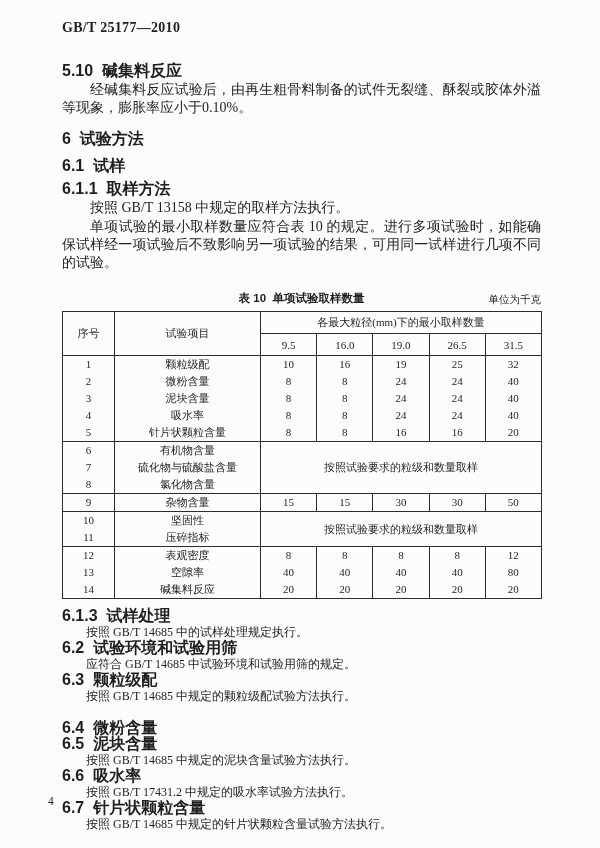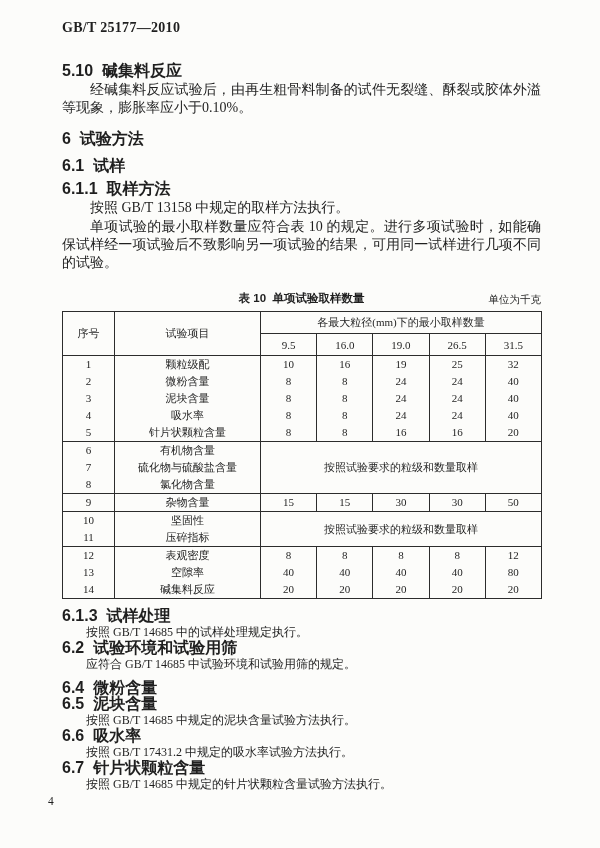--- a/index.html
+++ b/index.html
@@ -261,21 +261,25 @@
     </table>
 
     <div class="sec2">
       <div class="h">6.1.3  试样处理</div>
       <p class="para">按照 GB/T 14685 中的试样处理规定执行。</p>
     </div>
     <div class="sec2" style="margin-top:0">
       <div class="h">6.2  试验环境和试验用筛</div>
       <p class="para">应符合 GB/T 14685 中试验环境和试验用筛的规定。</p>
     </div>
-    <div class="sec2" style="margin-top:8px">
+    <div class="sec2" style="margin-top:0">
+      <div class="h">6.3  颗粒级配</div>
+      <p class="para">按照 GB/T 14685 中规定的颗粒级配试验方法执行。</p>
+    </div>
+    <div class="sec2" style="margin-top:16px">
       <div class="h">6.4  微粉含量</div>
     </div>
     <div class="sec2" style="margin-top:0">
       <div class="h">6.5  泥块含量</div>
       <p class="para">按照 GB/T 14685 中规定的泥块含量试验方法执行。</p>
     </div>
     <div class="sec2" style="margin-top:0">
       <div class="h">6.6  吸水率</div>
       <p class="para">按照 GB/T 17431.2 中规定的吸水率试验方法执行。</p>
     </div>

